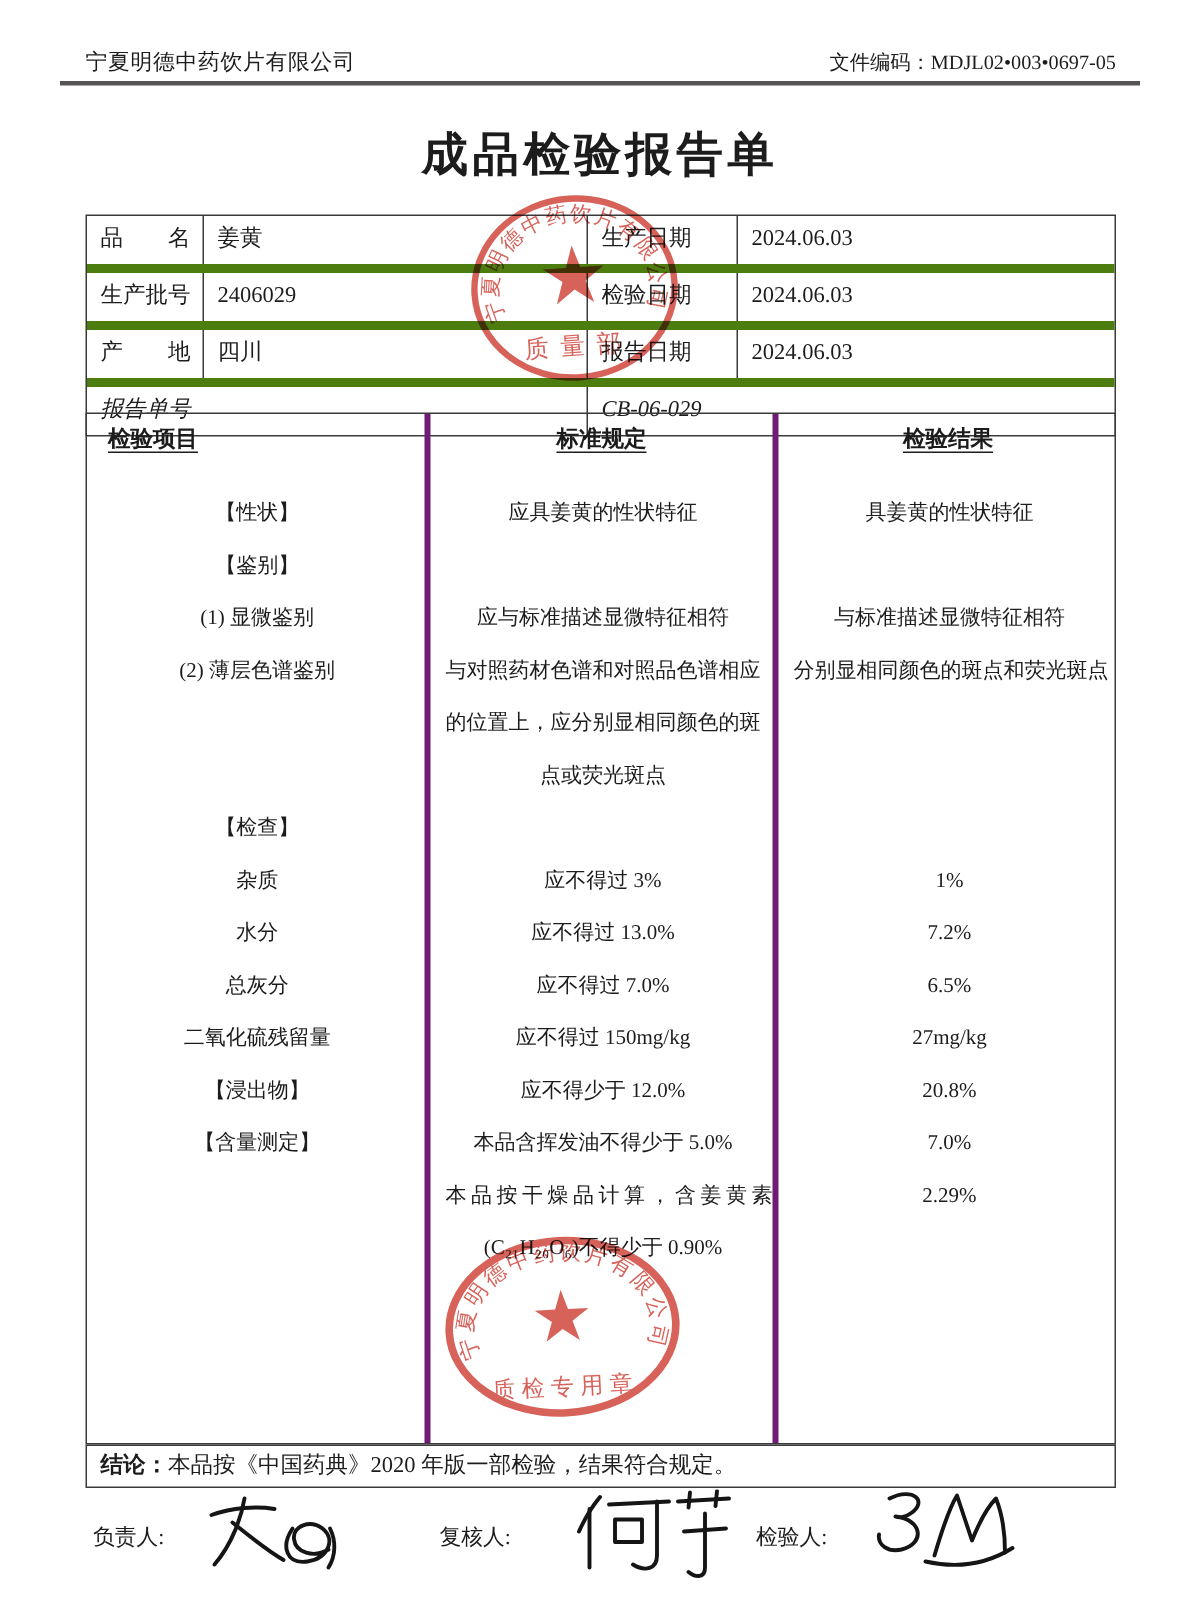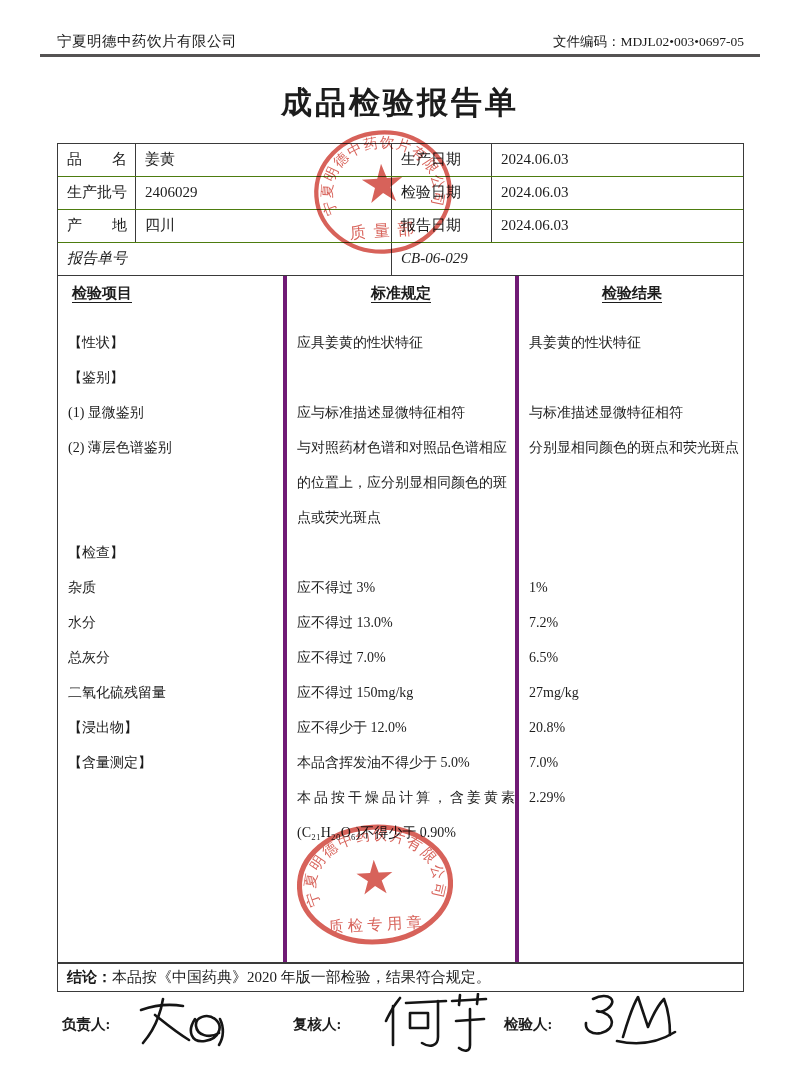--- a/index.html
+++ b/index.html
@@ -10,48 +10,48 @@
   .hdr-company{position:absolute;left:57px;top:32px;font-size:14.5px;letter-spacing:.5px;}
   .hdr-code{position:absolute;right:56px;top:33px;font-size:13.5px;}
   .hdr-rule{position:absolute;left:40px;top:54px;width:720px;height:3px;background:#555353;}
 
   
   .doc-title{position:absolute;left:0;top:82px;width:800px;text-align:center;
              font-size:31px;font-weight:bold;letter-spacing:3px;}
 
   
   .info-table{position:absolute;left:57px;top:143px;width:687px;border:1px solid #3a3a3a;box-sizing:border-box;}
-  .ir{display:grid;grid-template-columns:77px 256px 100px 254px;height:32px;border-top:1px solid #4d7c0f;}
+  .ir{display:grid;grid-template-columns:77px 256px 100px 254px;height:32px;border-top:6px solid #4d7c0f;}
   .ir:first-child{border-top:none;}
   .ir.last{grid-template-columns:333px 354px;font-style:italic;}
   .ic{line-height:31px;font-size:15px;padding-left:9px;border-left:1px solid #3a3a3a;
       white-space:pre;overflow:hidden;box-sizing:border-box;}
   .ic:first-child{border-left:none;}
 
   
   .main-table{position:absolute;left:57px;top:275px;width:687px;height:688px;
               border:1px solid #3a3a3a;box-sizing:border-box;display:grid;
               grid-template-columns:225px 232px 230px;}
   .mcol{box-sizing:border-box;border-left:4px solid #701a75;padding-top:0;}
   .mcol.c1{border-left:none;}
   .mhead{height:37px;line-height:34px;text-align:center;font-size:15px;}
   .c1 .mhead{text-align:left;padding-left:14px;}
   .hul{text-decoration:underline;text-underline-offset:4px;font-weight:bold;}
-  .mbody{padding-top:12px;}
+  .mbody{padding-top:12px;text-align:center;}
   .mline{height:35px;line-height:35px;font-size:14px;padding:0 8px 0 10px;white-space:pre;}
   .mline.sp{letter-spacing:3px;}
 
   
   .conclusion{position:absolute;left:57px;top:963px;width:687px;height:29px;
               border:1px solid #3a3a3a;box-sizing:border-box;line-height:27px;
               font-size:15px;padding-left:9px;white-space:pre;}
   .conclusion .cl{font-weight:bold;}
 
   
-  .sig-row{position:absolute;left:0;top:993px;width:800px;height:70px;font-weight:bold;}
+  .sig-row{position:absolute;left:0;top:993px;width:800px;height:70px;}
   .sig-label{position:absolute;font-size:14.5px;top:22px;}
   .sig-svg{position:absolute;}
   .sig-svg path{fill:none;stroke:#151515;stroke-width:2.6;stroke-linecap:round;stroke-linejoin:round;}
 
   
   .stamp{position:absolute;mix-blend-mode:multiply;opacity:.84;}
   .stamp text{font-family:"Liberation Serif","DejaVu Serif",serif;}
 </style>
 </head>
 <body>

